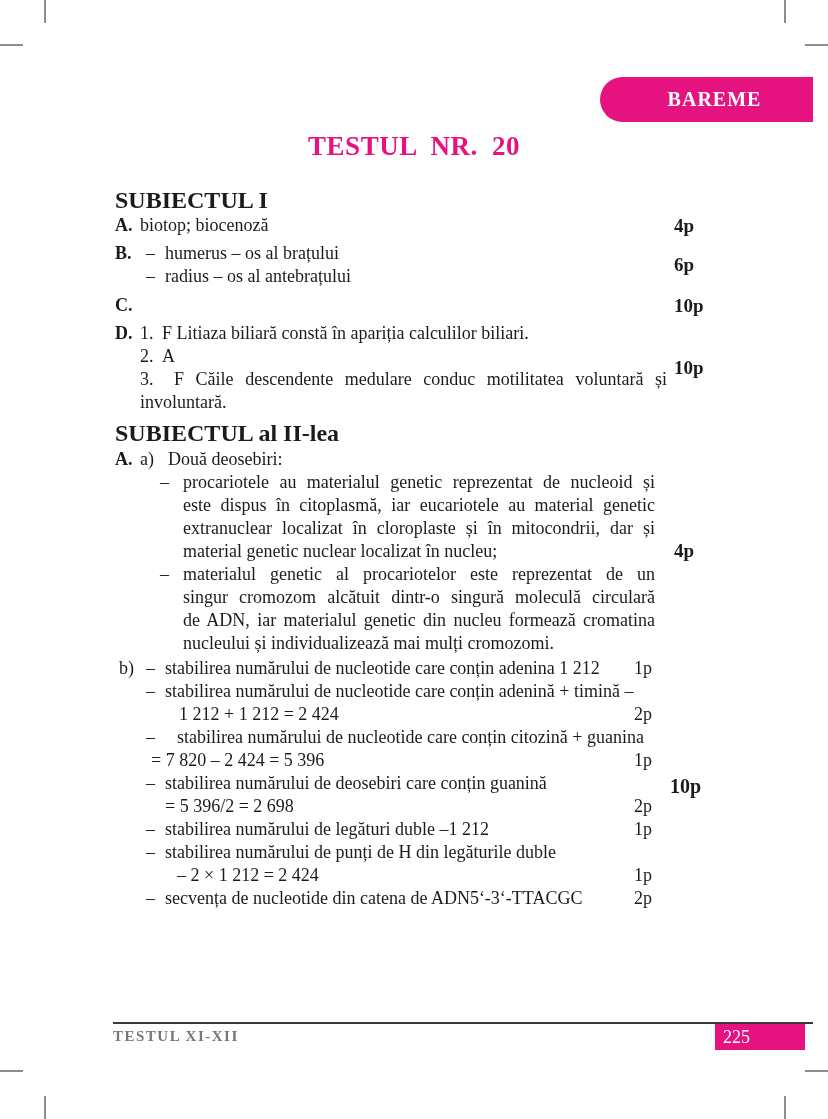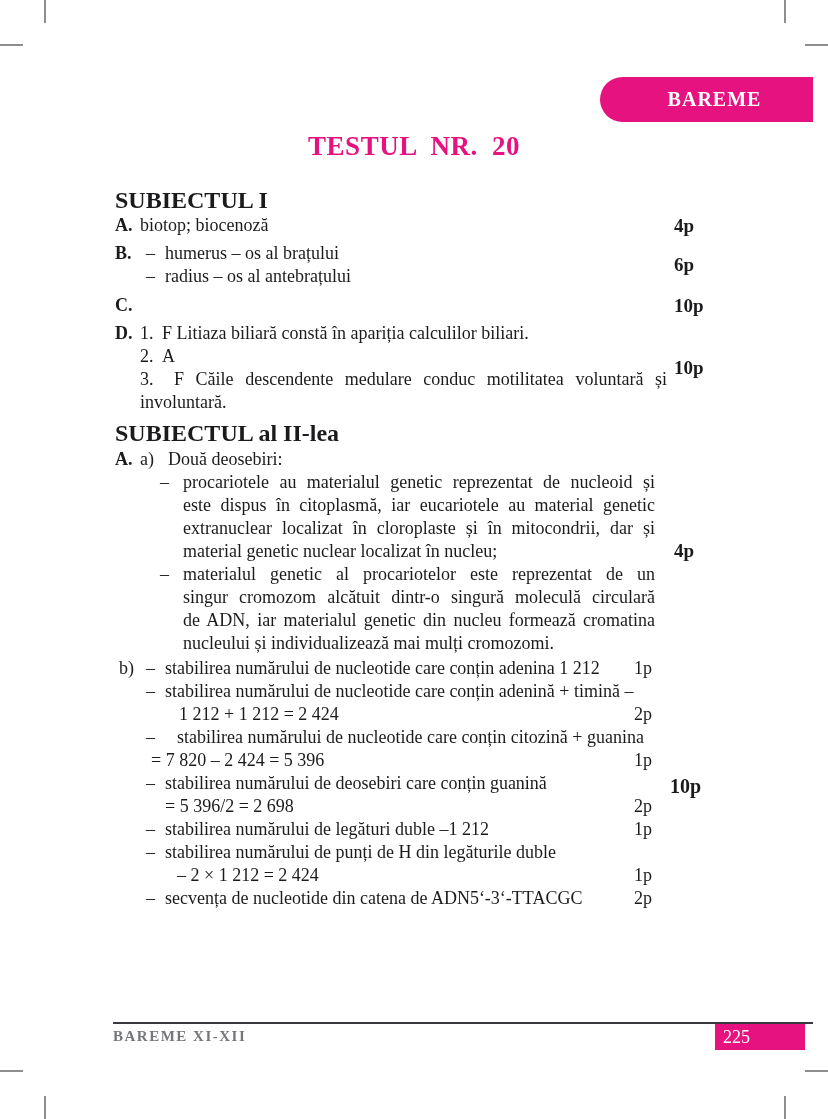--- a/index.html
+++ b/index.html
@@ -216,16 +216,16 @@
             <span class="seg r">2p</span>
           </div>
         </div>
         <div class="ptscol">
           <div class="pts big abs" style="top: 118px;">10p</div>
         </div>
       </div>
     </div>
 
   <div class="footer-rule"></div>
-  <div class="footer-label">BAREME XI-XII</div>
+  <div class="footer-label">TESTUL XI-XII</div>
   <div class="page-badge">225</div>
 
 </div>
 
 </body></html>

